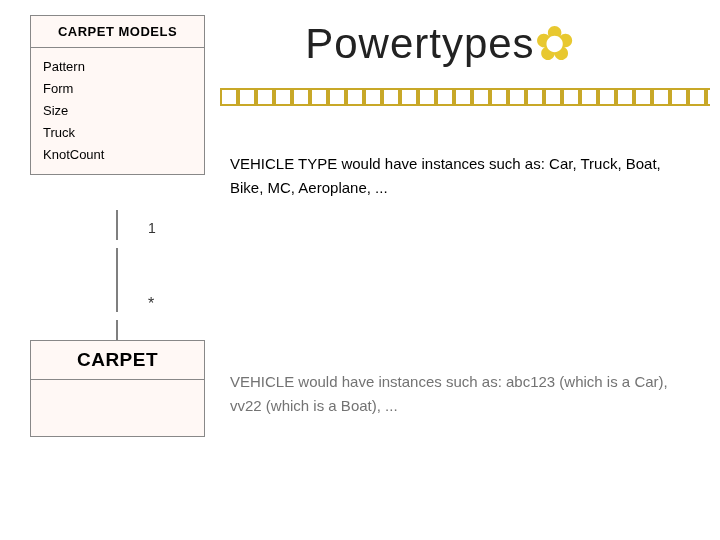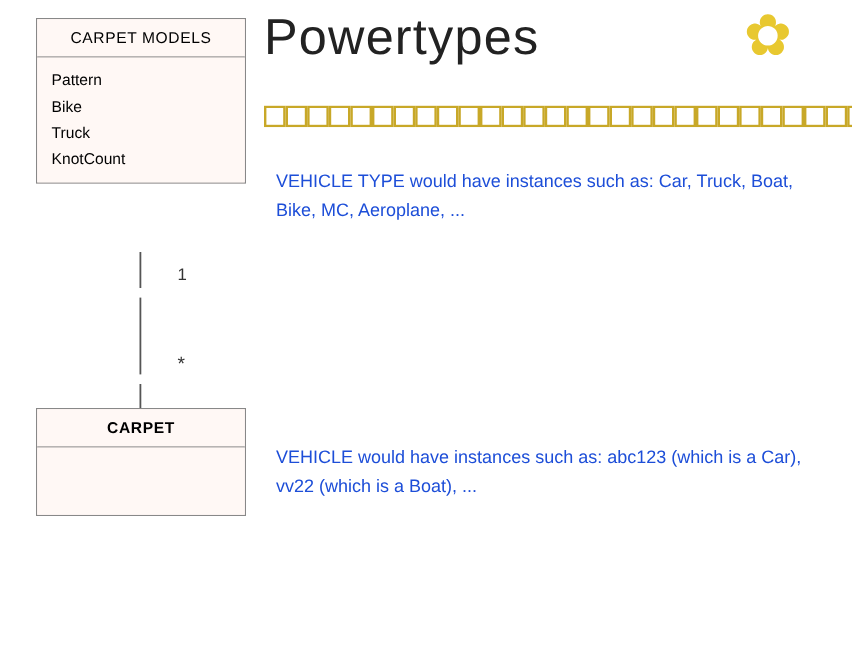--- a/index.html
+++ b/index.html
@@ -16,25 +16,25 @@
     .page {
       width: 720px;
       height: 540px;
       position: relative;
       background: #fff;
     }
 
     
     .title-area {
       position: absolute;
-      top: 7px;
+      top: 20px;
       left: 220px;
       right: 60px;
       display: flex;
-      justify-content: space-between;
+      justify-content: center;
       align-items: flex-start;
     }
 
     .page-title {
       font-size: 42px;
       font-weight: normal;
       color: #222;
       letter-spacing: 1px;
     }
 
@@ -76,21 +76,21 @@
       border: 1.5px solid #888;
       background: #fff8f5;
     }
 
     .box-header {
       background: #fff8f5;
       border-bottom: 1.5px solid #888;
       padding: 8px 10px;
       text-align: center;
       font-size: 13px;
-      font-weight: normal;
+      font-weight: bold;
       letter-spacing: 0.5px;
     }
 
     .box-body {
       padding: 8px 12px;
       background: #fff8f5;
       font-size: 13px;
       line-height: 1.7;
     }
 
@@ -101,21 +101,21 @@
       width: 175px;
       border: 1.5px solid #888;
       background: #fff8f5;
     }
 
     .carpet-header {
       background: #fff8f5;
       border-bottom: 1.5px solid #888;
       padding: 8px 10px;
       text-align: center;
-      font-size: 13px;
+      font-size: 19px;
       font-weight: bold;
       letter-spacing: 0.5px;
     }
 
     .carpet-body {
       padding: 28px 12px;
       background: #fff8f5;
     }
 
     
@@ -124,36 +124,36 @@
       top: 0;
       left: 0;
       width: 720px;
       height: 540px;
       pointer-events: none;
     }
 
     
     .desc-top {
       position: absolute;
-      top: 140px;
+      top: 152px;
       left: 230px;
       right: 30px;
       font-size: 15px;
       line-height: 1.6;
-      color: #1d4ed8;
+      color: #000000;
     }
 
     .desc-bottom {
       position: absolute;
       top: 370px;
       left: 230px;
       right: 30px;
       font-size: 15px;
       line-height: 1.6;
-      color: #1d4ed8;
+      color: #737373;
     }
 
     
     .label-one {
       position: absolute;
       top: 220px;
       left: 148px;
       font-size: 14px;
       color: #333;
     }
@@ -206,21 +206,22 @@
       <div class="greek-cell"></div>
       <div class="greek-cell"></div>
       <div class="greek-cell"></div>
     </div>
   </div>
 
   <div class="carpet-models-box">
     <div class="box-header">CARPET MODELS</div>
     <div class="box-body">
       <div>Pattern</div>
-      <div>Bike</div>
+      <div>Form</div>
+      <div>Size</div>
       <div>Truck</div>
       <div>KnotCount</div>
     </div>
   </div>
 
   <div class="carpet-box">
     <div class="carpet-header">CARPET</div>
     <div class="carpet-body"></div>
   </div>
 

